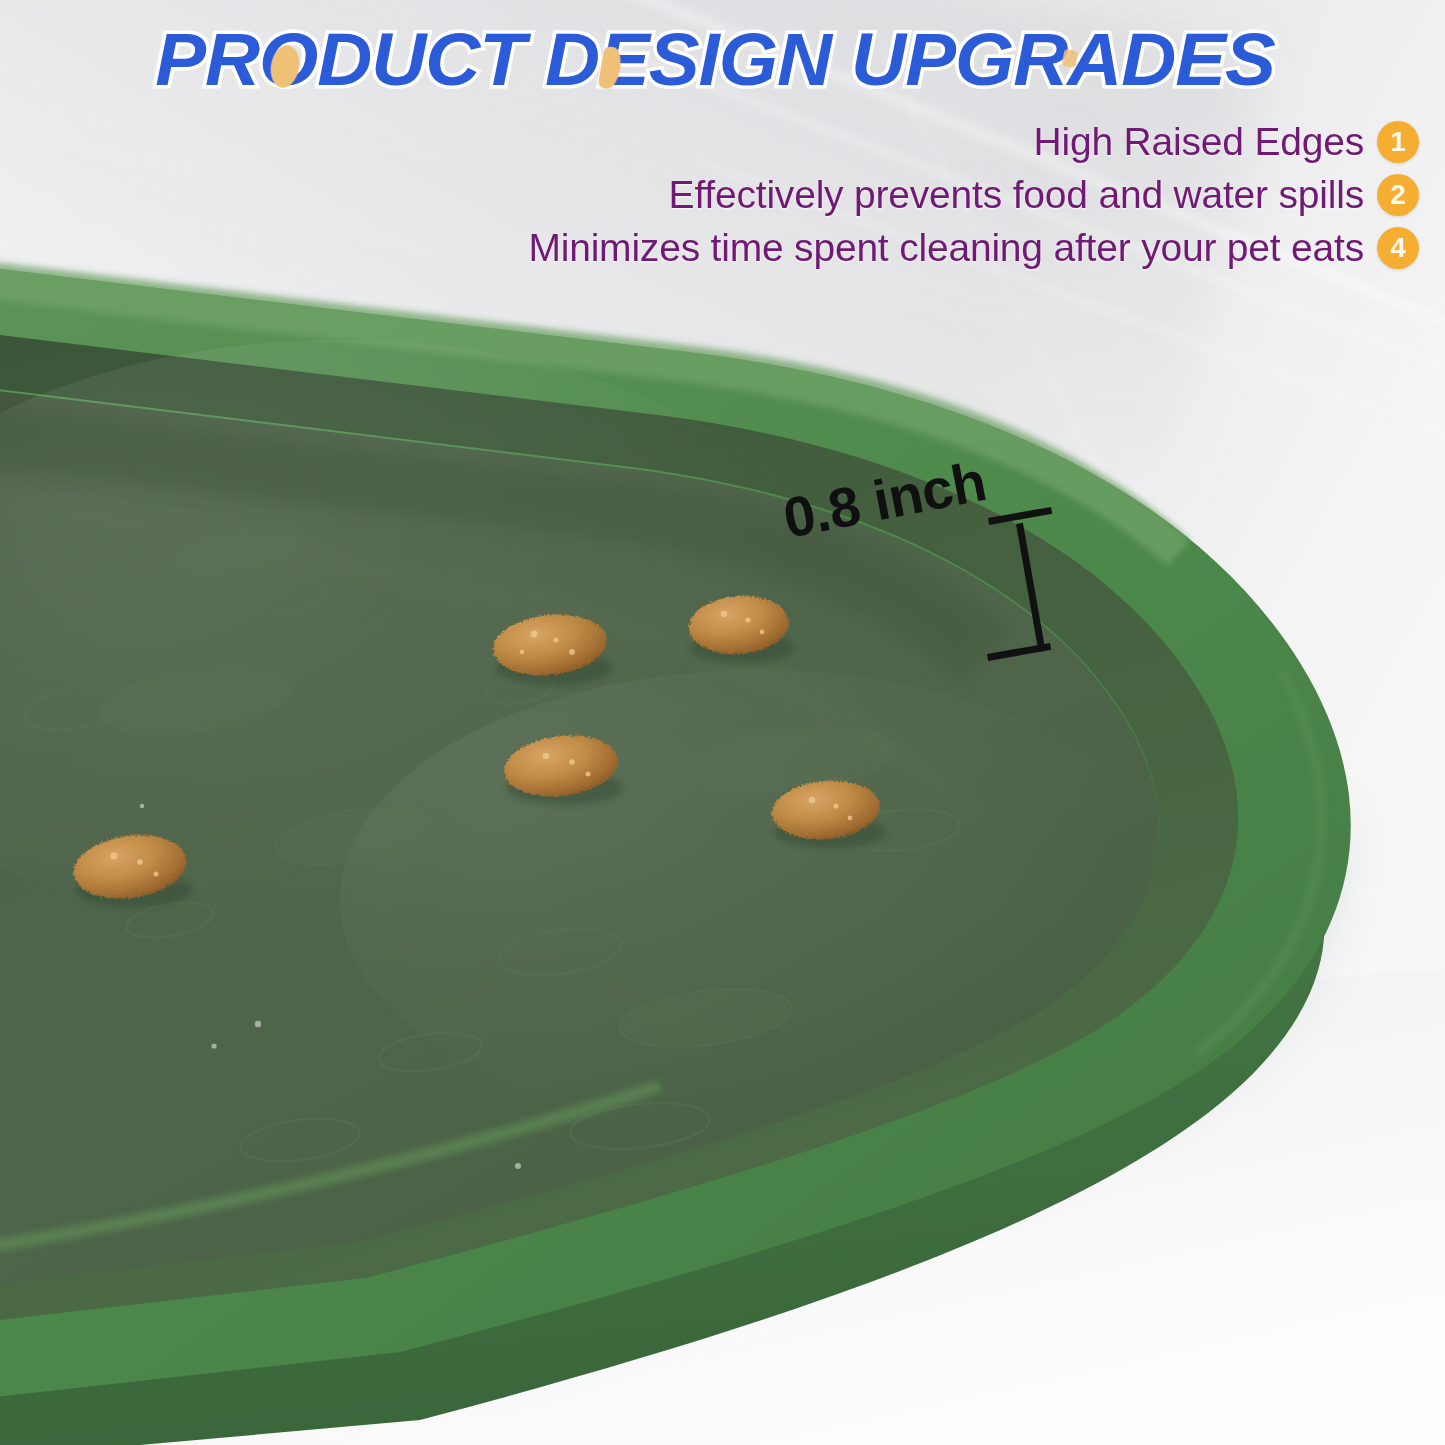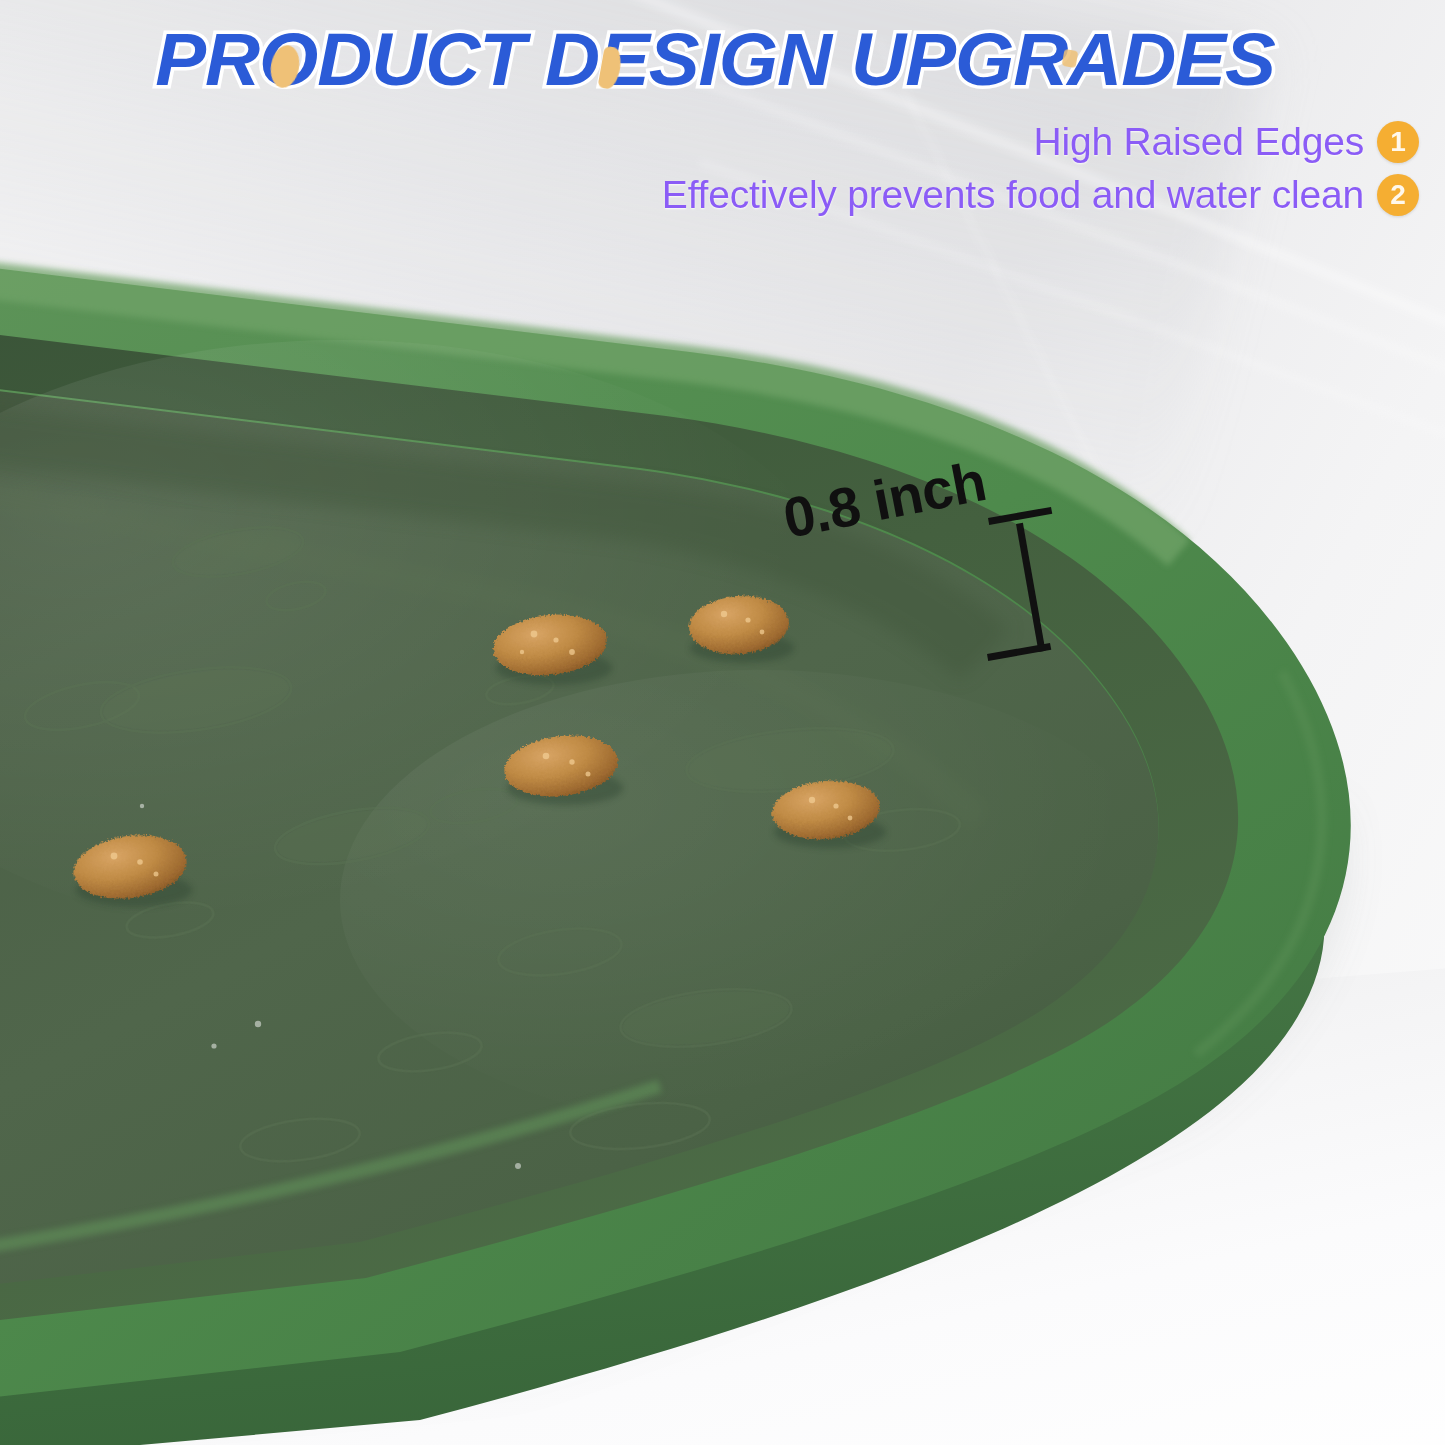--- a/index.html
+++ b/index.html
@@ -53,21 +53,21 @@
   .dot-p{left:1063px;top:50px;width:14px;height:17px;transform:rotate(10deg);border-radius:4px;opacity:.85;}
 
   
   .features{
     position:absolute;right:26px;top:120px;
     display:flex;flex-direction:column;gap:9px;
     align-items:flex-end;
   }
   .feature-row{display:flex;align-items:center;gap:13px;}
   .feature-text{
-    font-size:39px;color:#8b5cf6;white-space:nowrap;
+    font-size:39px;color:#701a75;white-space:nowrap;
     text-shadow:0 1px 2px rgba(255,255,255,.85);
     letter-spacing:-.2px;
   }
   .badge{
     width:42px;height:42px;border-radius:50%;
     background:#F5AE32;
     display:flex;align-items:center;justify-content:center;
     color:#FFF8EC;font-size:28px;font-weight:700;line-height:1;
     box-shadow:0 1px 3px rgba(0,0,0,.13);
     flex:0 0 auto;
@@ -292,22 +292,26 @@
   <div class="amber-dot dot-o"></div>
   <div class="amber-dot dot-d"></div>
   <div class="amber-dot dot-p"></div>
 
   <div class="features">
     <div class="feature-row">
       <span class="feature-text">High Raised Edges</span>
       <span class="badge">1</span>
     </div>
     <div class="feature-row">
-      <span class="feature-text">Effectively prevents food and water clean</span>
+      <span class="feature-text">Effectively prevents food and water spills</span>
       <span class="badge">2</span>
+    </div>
+    <div class="feature-row">
+      <span class="feature-text">Minimizes time spent cleaning after your pet eats</span>
+      <span class="badge">4</span>
     </div>
   </div>
 
   <div class="dim-label">0.8 inch</div>
   <div class="dim-beam beam-top"></div>
   <div class="dim-beam beam-stem"></div>
   <div class="dim-beam beam-bot"></div>
 
 </div>
 

